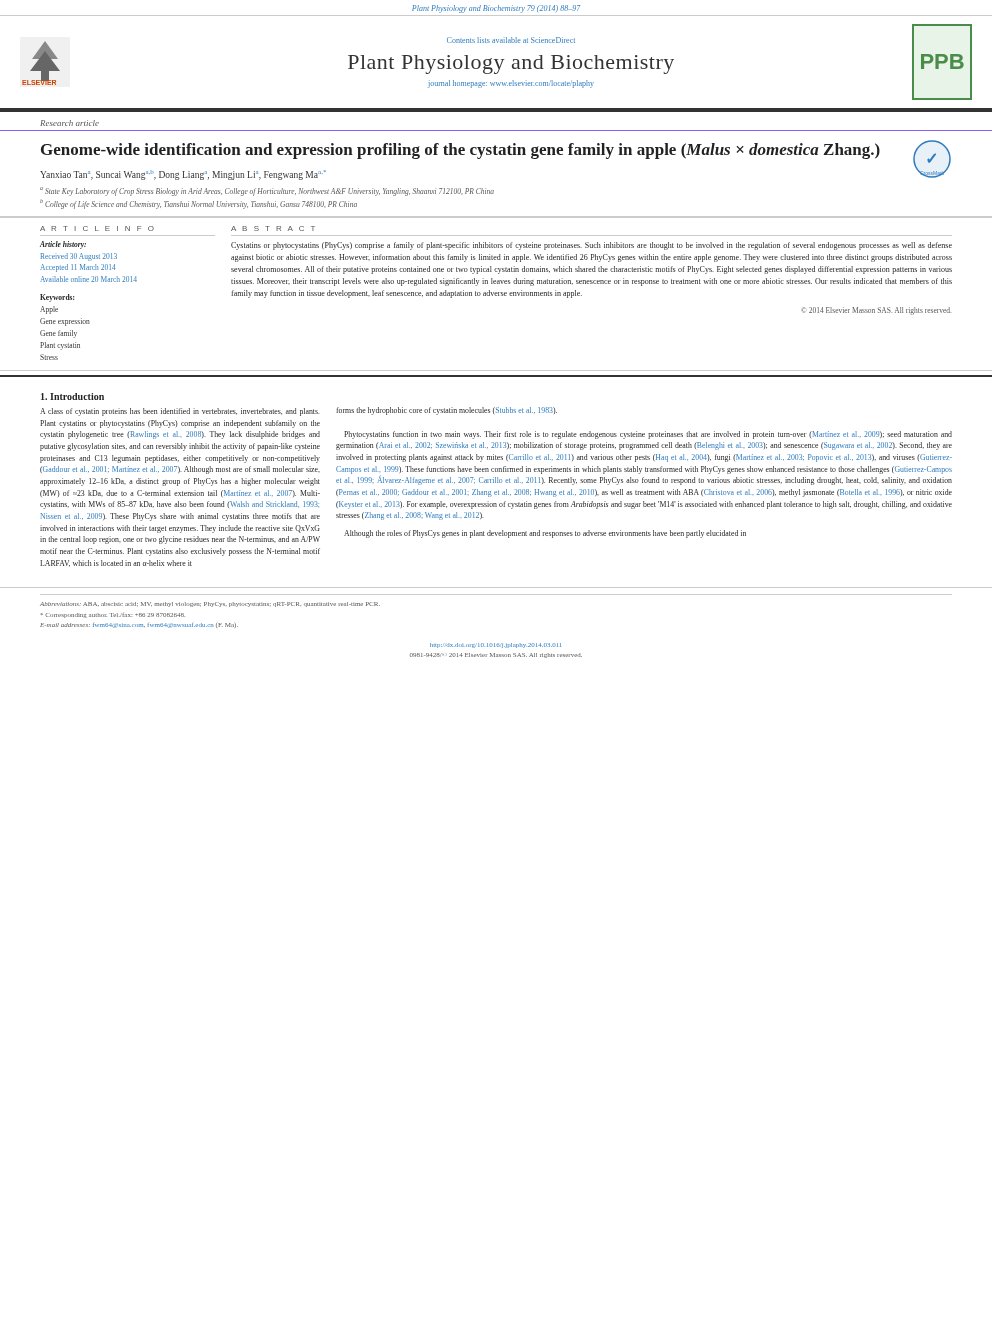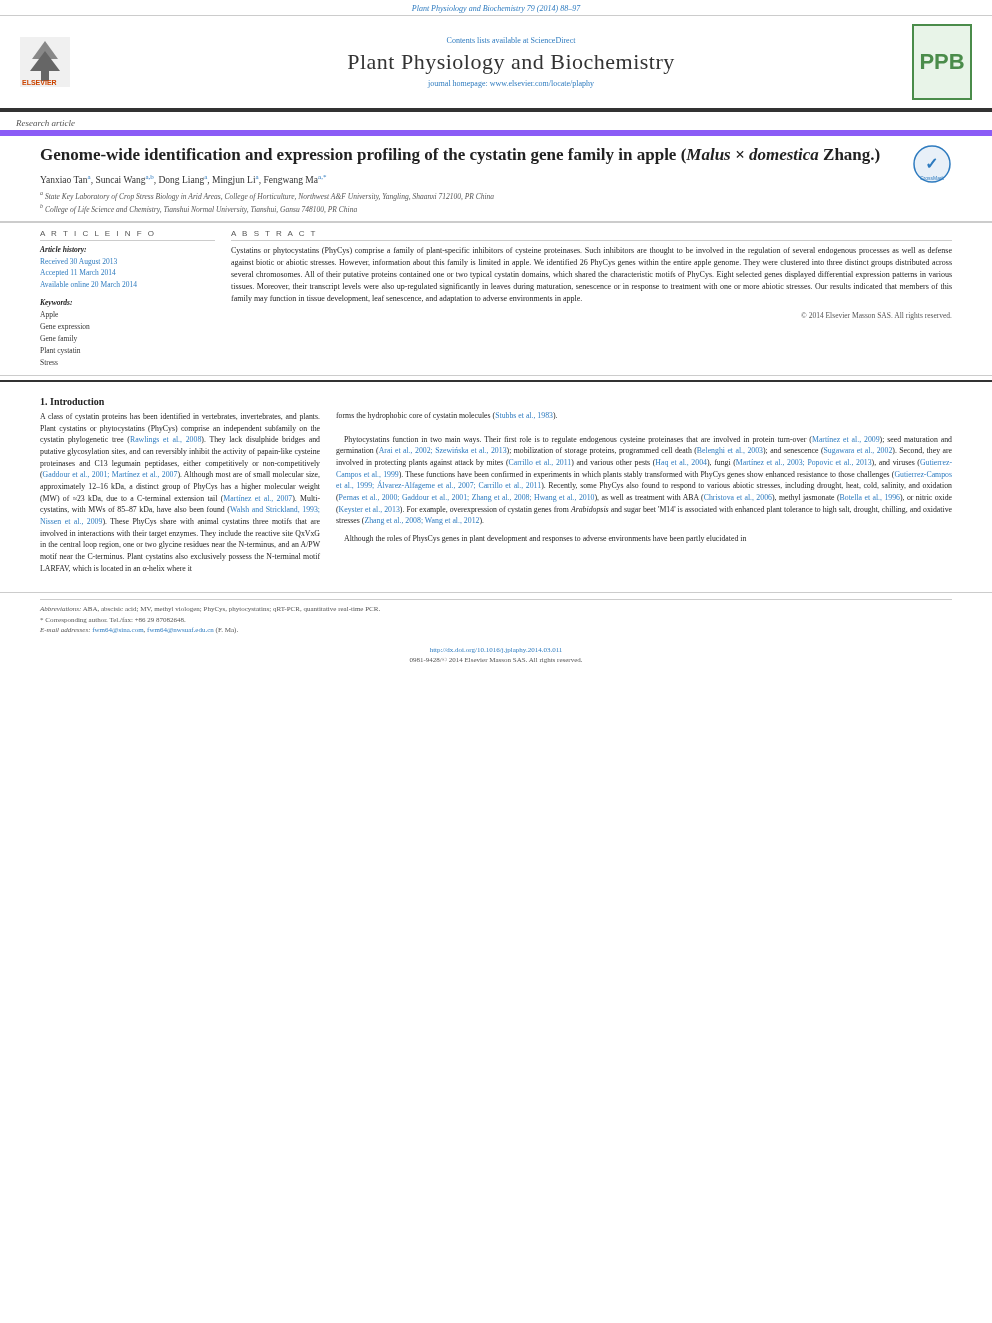--- a/index.html
+++ b/index.html
@@ -84,22 +84,22 @@
       align-items: center;
       gap: 6px;
     }
     .elsevier-tree {
       width: 50px;
       height: 50px;
     }
 
     
     .article-type-bar {
-      padding: 6px 40px 2px 16px;
-      border-bottom: 6px solid #8b5cf6;
+      padding: 6px 40px 2px 40px;
+      border-bottom: 1px solid #8b5cf6;
     }
     .article-type-label {
       font-size: 9px;
       color: #555;
       font-style: italic;
     }
 
     
     .article-title-section {
       padding: 8px 40px 6px 40px;
@@ -169,21 +169,20 @@
       font-weight: bold;
       margin-bottom: 2px;
     }
     .history-line {
       font-size: 7.5px;
       color: #2e7bbf;
       line-height: 1.5;
     }
     .keywords-title {
       font-size: 7.5px;
-      font-style: italic;
       font-weight: bold;
       margin-top: 8px;
       margin-bottom: 2px;
     }
     .keyword {
       font-size: 7.5px;
       color: #333;
       line-height: 1.6;
     }
     .abstract-section {

